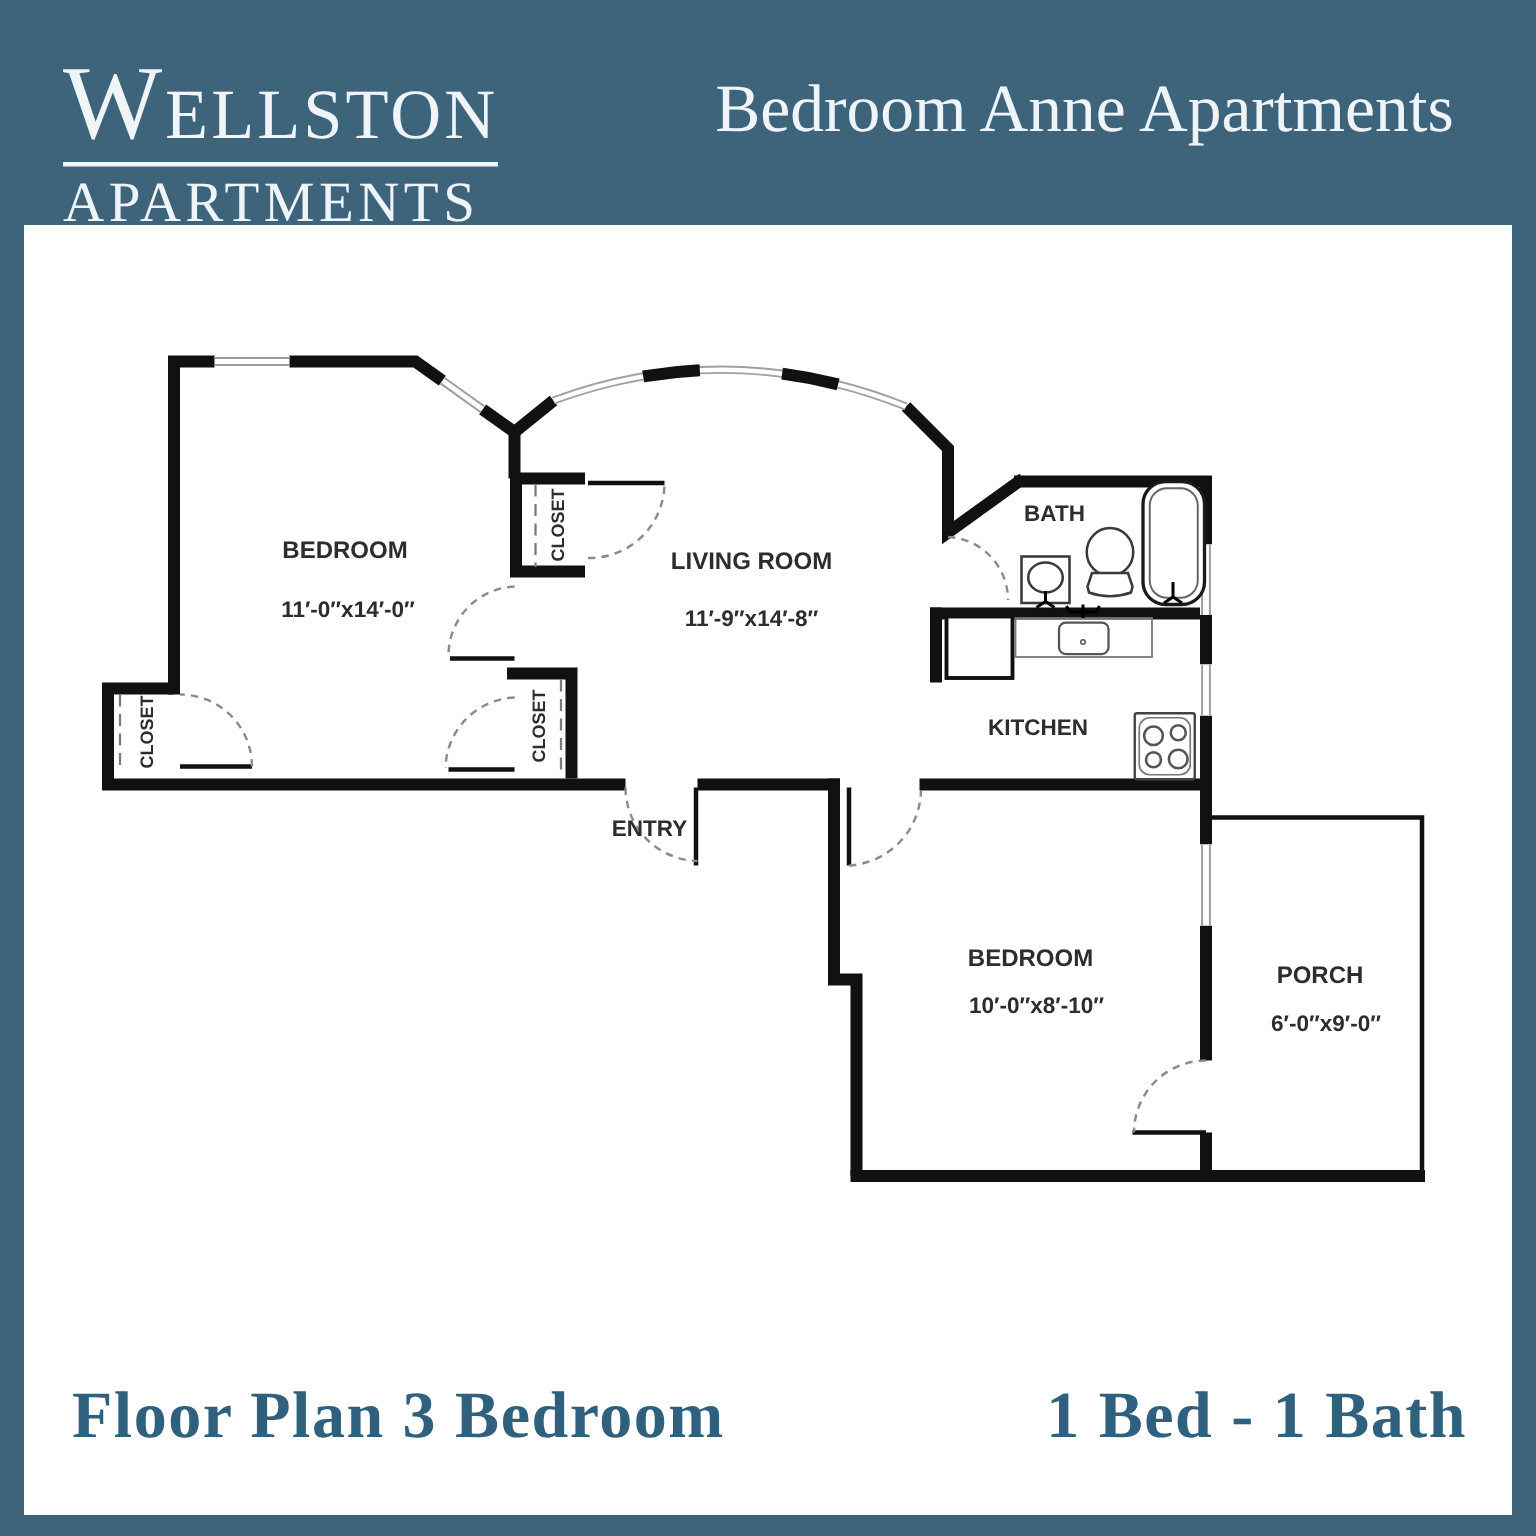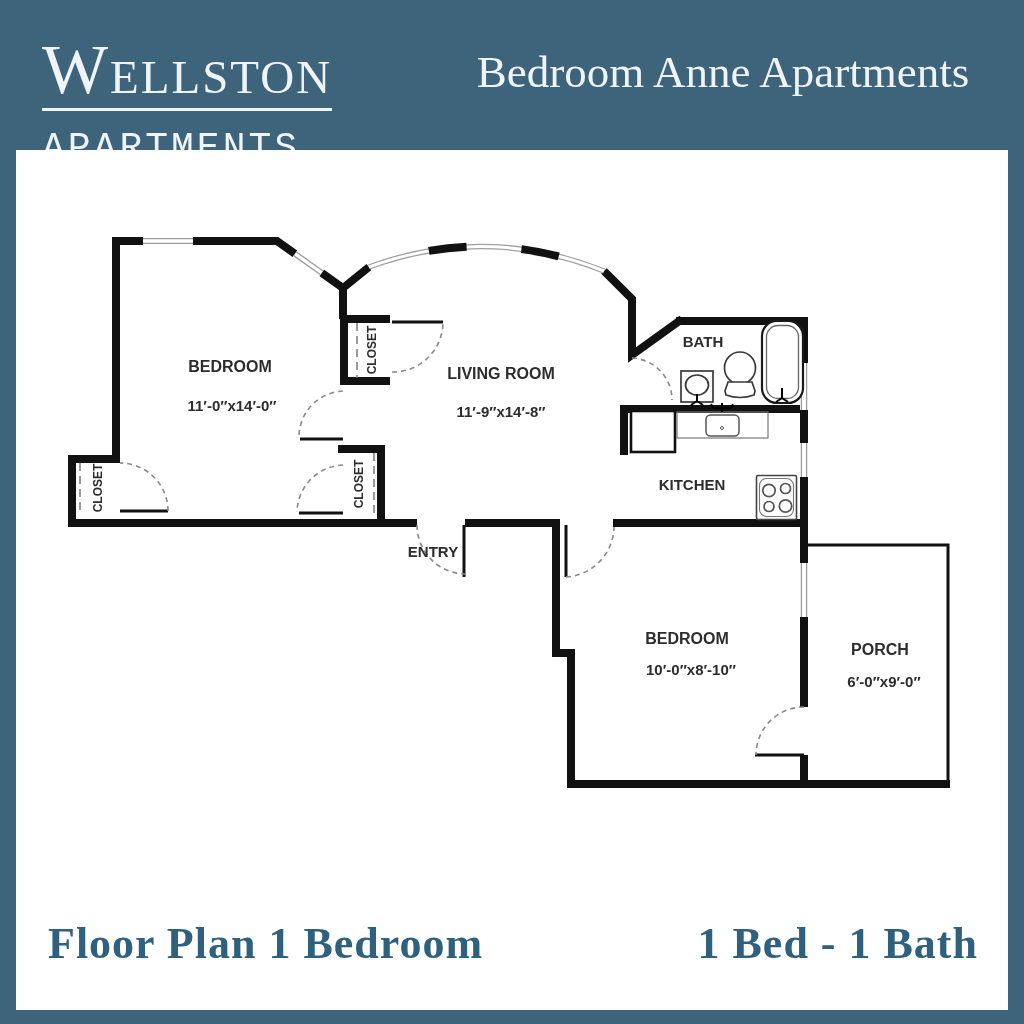--- a/index.html
+++ b/index.html
@@ -11,22 +11,22 @@
   
   .logo{position:absolute;left:42px;top:16px;color:#eef4f8;}
   .logo-l1{
     font-size:47px;letter-spacing:2px;line-height:1.05;
     border-bottom:3px solid #eef4f8;padding-bottom:1px;width:fit-content;
     font-family:"Liberation Serif", serif;
     margin-top:17px;
   }
   .logo-l1::first-letter{font-size:70px;}
   .logo-l2{
-    font-size:38px;letter-spacing:3px;margin-top:16px;
-    font-family:Liberation Mono, monospace;
+    font-size:38px;letter-spacing:3px;margin-top:2px;
+    font-family:Liberation Serif, serif;
   }
   .prop-title{
     position:absolute;left:440px;right:18px;top:46px;text-align:center;
     color:#eef4f8;font-size:45px;font-family:"Liberation Serif", serif;
   }
   
   .panel{
     position:absolute;left:16px;top:150px;width:992px;height:860px;
     background:#ffffff;
   }
@@ -233,14 +233,14 @@
       <text class="lbl" x="880" y="655">PORCH</text>
       <text class="lbl dim" x="884" y="687">6′-0″x9′-0″</text>
 
       <text class="lbl closet-lbl" x="98" y="488" transform="rotate(-90 98 488)" dominant-baseline="central">CLOSET</text>
       <text class="lbl closet-lbl" x="372" y="350" transform="rotate(-90 372 350)" dominant-baseline="central">CLOSET</text>
       <text class="lbl closet-lbl" x="359" y="484" transform="rotate(-90 359 484)" dominant-baseline="central">CLOSET</text>
     </g>
   </svg>
 </main>
 
-<div class="foot foot-l">Floor Plan 1 Bedroom</div>
+<div class="foot foot-l">Floor Plan 3 Bedroom</div>
 <div class="foot foot-r">1 Bed - 1 Bath</div>
 
 </body></html>

